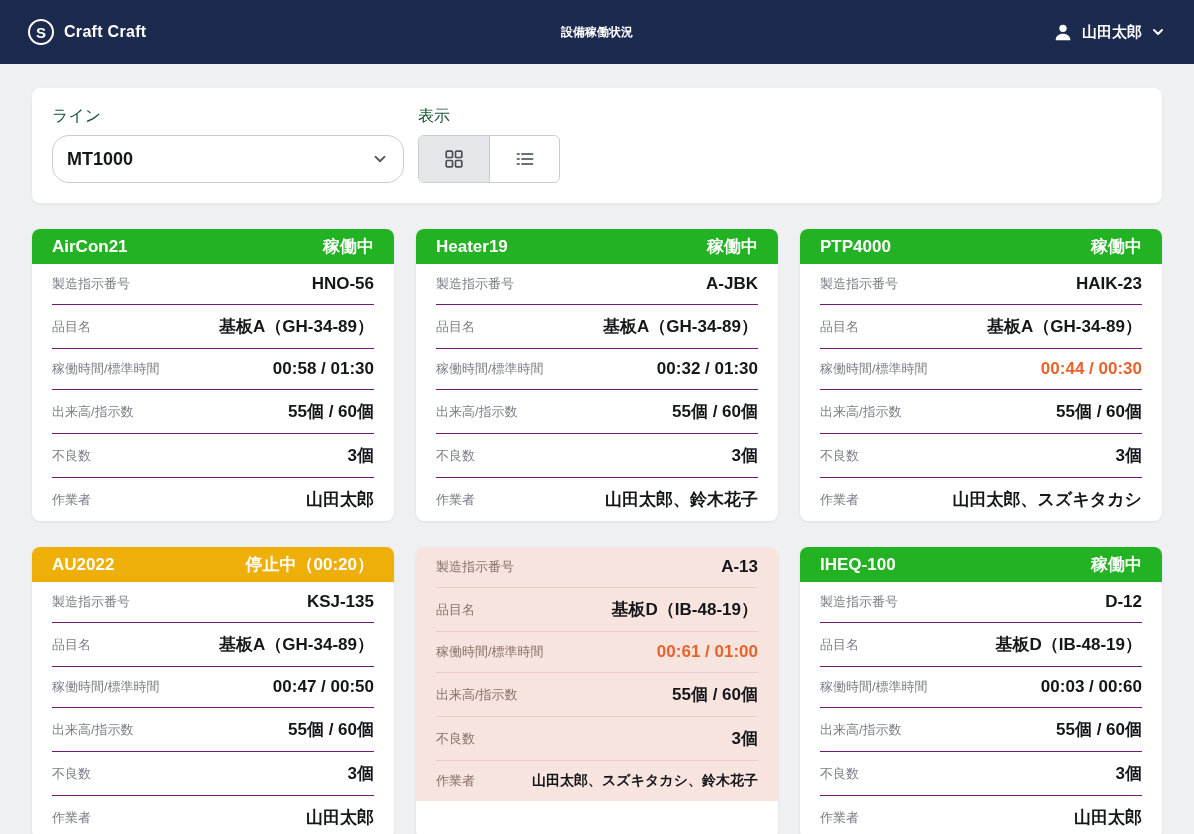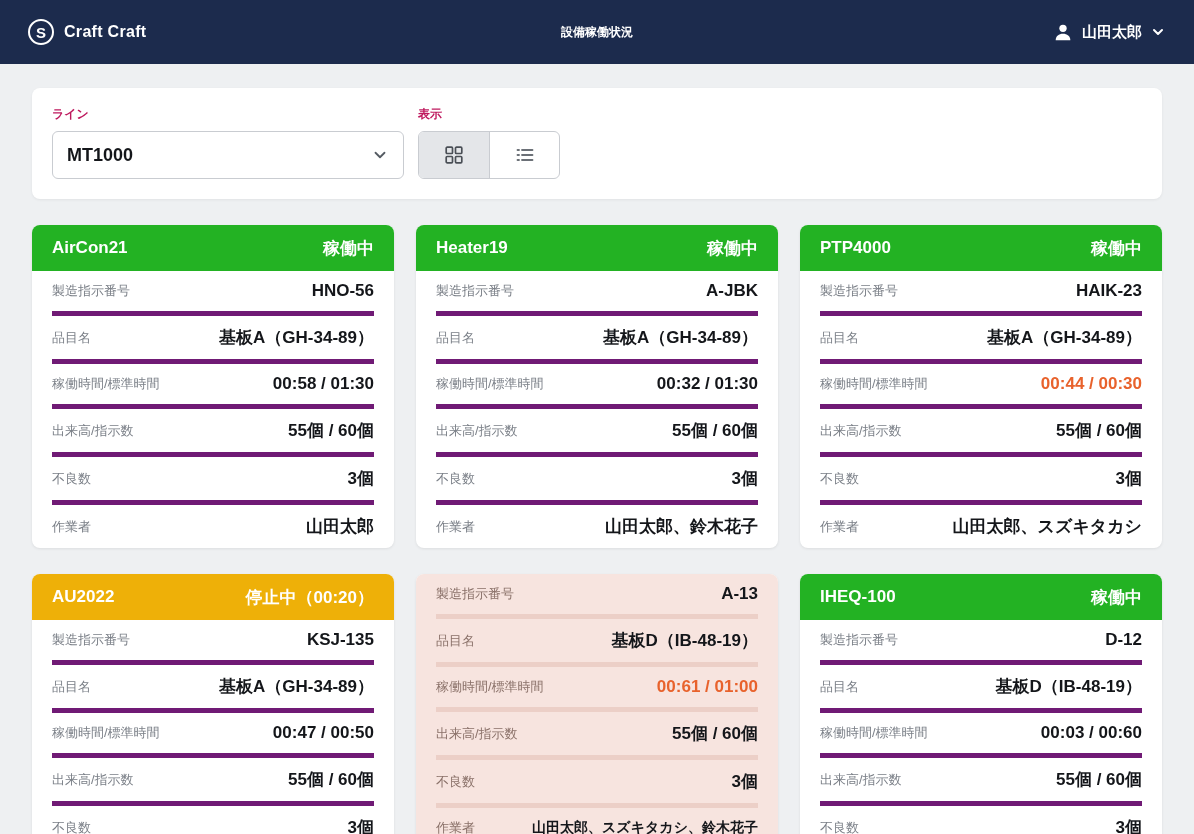--- a/index.html
+++ b/index.html
@@ -47,25 +47,25 @@
 
   .filter-card {
     background:#fff;
     border-radius: 8px;
     padding: 18px 20px 20px;
     display:flex;
     gap: 14px;
     box-shadow: 0 1px 3px rgba(0,0,0,.06);
   }
   .filter-group { display:flex; flex-direction:column; }
-  .filter-label { font-size:12px; color:#be185d; font-weight:700; margin-bottom:8px; }
+  .filter-label { font-size:16px; color:#14532d; font-weight:400; margin-bottom:8px; }
   .select {
     width: 352px; height: 48px;
     border: 1px solid #c9ccd1;
-    border-radius: 6px;
+    border-radius: 17px;
     background:#fff;
     display:flex; align-items:center; justify-content:space-between;
     padding: 0 14px;
     font-size: 18px; font-weight: bold;
     cursor: pointer;
   }
   .toggle-group {
     height: 48px;
     border: 1px solid #c9ccd1;
     border-radius: 6px;
@@ -91,32 +91,32 @@
     grid-template-columns: repeat(3, 1fr);
     gap: 26px 22px;
   }
   .card {
     border-radius: 8px;
     overflow: hidden;
     background: #fff;
     box-shadow: 0 1px 3px rgba(0,0,0,.08);
   }
   .card-header {
-    height: 46px;
+    height: 35px;
     display:flex; align-items:center; justify-content:space-between;
     padding: 0 20px;
     color:#fff; font-weight:bold;
   }
   .machine { font-size: 17px; }
   .status  { font-size: 17px; }
   .card-body { padding: 0 20px; }
   .row {
     display:flex; align-items:center; justify-content:space-between;
     padding: 10px 0;
-    border-bottom: 5px solid #701a75;
+    border-bottom: 1px solid #701a75;
     min-height: 40px;
     gap: 8px;
   }
   .row:last-child { border-bottom: none; }
   .label { font-size: 13px; color: #7a7f87; flex-shrink:0; }
   .value { font-size: 17px; font-weight: bold; color:#14161a; text-align:right;margin-left:40px; }
   .value.alert { color: #e8622c; }
 
   .status-running .card-header { background: #23b223; }
   .status-paused  .card-header { background: #eeb008; }

